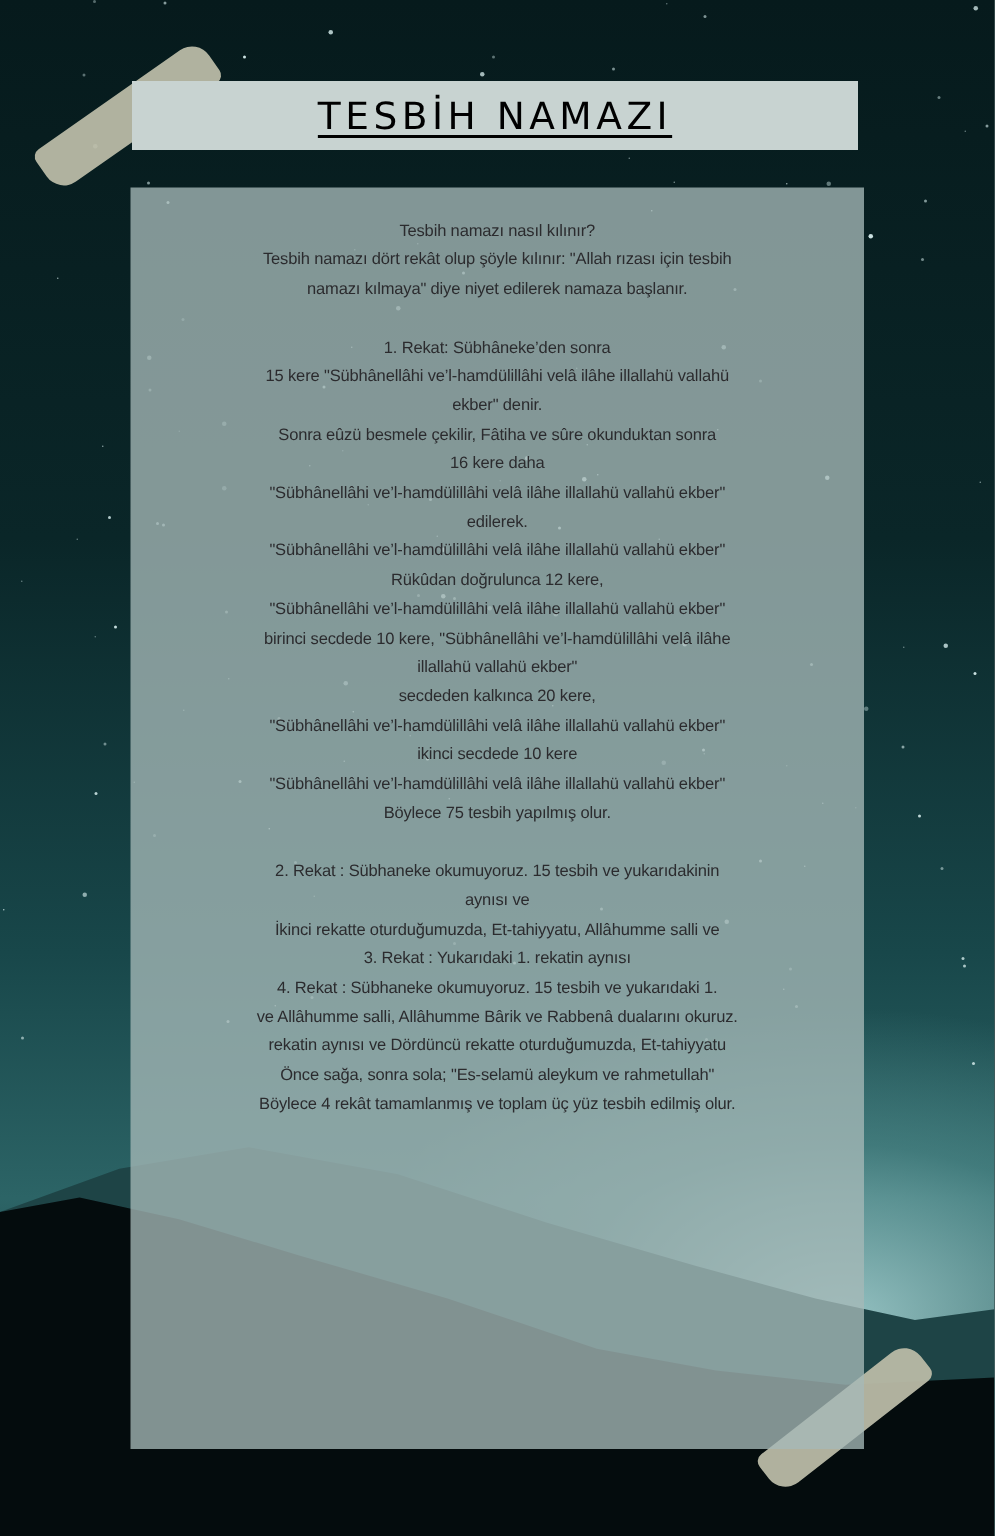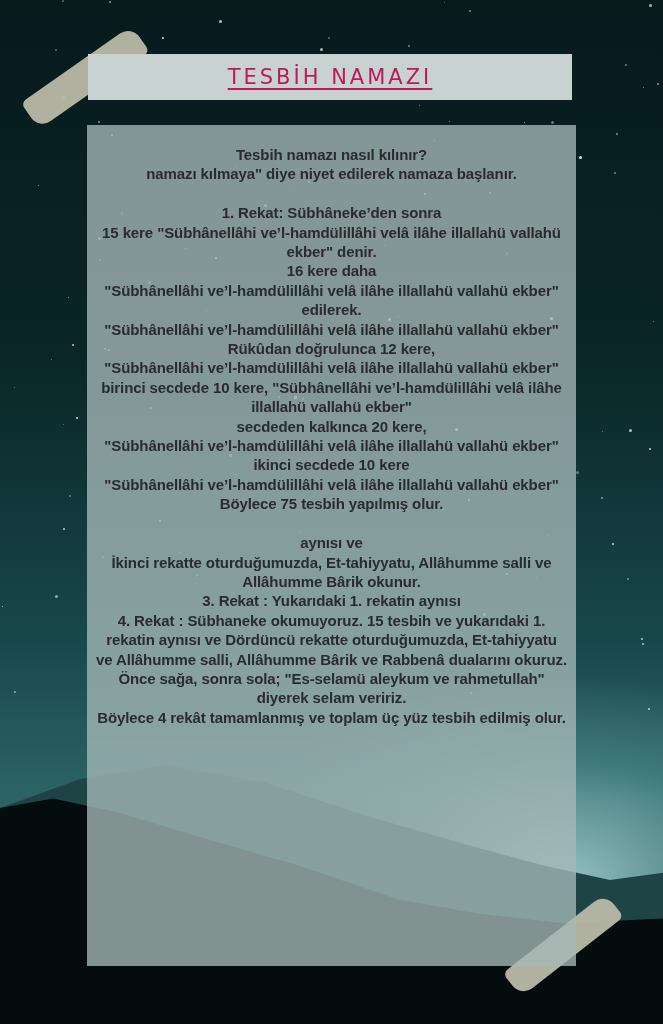--- a/index.html
+++ b/index.html
@@ -30,33 +30,33 @@
     position: absolute; background: #b9bba6; border-radius: 6px 14px 6px 14px;
     opacity: .95;
   }
   .brush-top { left: 30px; top: 40px; width: 135px; height: 32px; transform: rotate(-35deg); transform-origin: left center; top: 100px; }
   .brush-bottom { left: 512px; top: 970px; width: 130px; height: 30px; transform: rotate(-38deg); transform-origin: left center; }
   .title-bar {
     position: absolute; left: 88px; top: 54px; width: 484px; height: 46px;
     background: #c8d3d1; display: flex; align-items: center; justify-content: center;
   }
   .title {
-    font-family: "DejaVu Sans", sans-serif; font-size: 21px; letter-spacing: 3px;
-    color: #be185d; text-decoration: underline; text-decoration-thickness: 2px;
+    font-family: "DejaVu Sans", sans-serif; font-size: 25px; letter-spacing: 3px;
+    color: #000000; text-decoration: underline; text-decoration-thickness: 2px;
     text-underline-offset: 4px; font-weight: normal;
   }
   .panel {
     position: absolute; left: 87px; top: 125px; width: 489px; height: 841px;
     background: rgba(165,185,183,0.78);
     box-sizing: border-box; padding: 20px 8px 0 8px;
     text-align: center;
   }
   .line {
-    font-family: "Liberation Sans", sans-serif; font-weight: bold;
-    font-size: 15px; line-height: 19.4px; color: #2b2b2e;
+    font-family: "Liberation Sans", sans-serif; font-weight: normal;
+    font-size: 11px; line-height: 19.4px; color: #2b2b2e;
     white-space: nowrap; letter-spacing: -0.1px;
   }
   .spacer { height: 19.4px; }
 </style>
 </head>
 <body>
 
 <div class="sky"></div>
 <div class="stars" id="stars">
     <div class="star" style="left: 325px; top: 404px; height: 3px; width: 3px; opacity: 0.55;"></div>
@@ -206,47 +206,48 @@
 <div class="brush brush-top"></div>
 <div class="brush brush-bottom"></div>
 
 <div class="title-bar">
   <h1 class="title" style="margin:0">TESBİH NAMAZI</h1>
 </div>
 
 <div class="panel">
   <div>
     <div class="line">Tesbih namazı nasıl kılınır?</div>
+    <div class="line">Tesbih namazı dört rekât olup şöyle kılınır: "Allah rızası için tesbih</div>
     <div class="line">namazı kılmaya" diye niyet edilerek namaza başlanır.</div>
   </div>
   <div class="spacer"></div>
   <div>
     <div class="line">1. Rekat: Sübhâneke’den sonra</div>
     <div class="line">15 kere "Sübhânellâhi ve’l-hamdülillâhi velâ ilâhe illallahü vallahü</div>
     <div class="line">ekber" denir.</div>
+    <div class="line">Sonra eûzü besmele çekilir, Fâtiha ve sûre okunduktan sonra</div>
     <div class="line">16 kere daha</div>
     <div class="line">"Sübhânellâhi ve’l-hamdülillâhi velâ ilâhe illallahü vallahü ekber"</div>
     <div class="line">edilerek.</div>
     <div class="line">"Sübhânellâhi ve’l-hamdülillâhi velâ ilâhe illallahü vallahü ekber"</div>
     <div class="line">Rükûdan doğrulunca 12 kere,</div>
     <div class="line">"Sübhânellâhi ve’l-hamdülillâhi velâ ilâhe illallahü vallahü ekber"</div>
     <div class="line">birinci secdede 10 kere, "Sübhânellâhi ve’l-hamdülillâhi velâ ilâhe</div>
     <div class="line">illallahü vallahü ekber"</div>
     <div class="line">secdeden kalkınca 20 kere,</div>
     <div class="line">"Sübhânellâhi ve’l-hamdülillâhi velâ ilâhe illallahü vallahü ekber"</div>
     <div class="line">ikinci secdede 10 kere</div>
     <div class="line">"Sübhânellâhi ve’l-hamdülillâhi velâ ilâhe illallahü vallahü ekber"</div>
     <div class="line">Böylece 75 tesbih yapılmış olur.</div>
   </div>
   <div class="spacer"></div>
   <div>
+    <div class="line">2. Rekat : Sübhaneke okumuyoruz. 15 tesbih ve yukarıdakinin</div>
     <div class="line">aynısı ve</div>
     <div class="line">İkinci rekatte oturduğumuzda, Et-tahiyyatu, Allâhumme salli ve</div>
-    <div class="line">Allâhumme Bârik okunur.</div>
     <div class="line">3. Rekat : Yukarıdaki 1. rekatin aynısı</div>
     <div class="line">4. Rekat : Sübhaneke okumuyoruz. 15 tesbih  ve yukarıdaki 1.</div>
+    <div class="line">ve Allâhumme salli, Allâhumme Bârik ve Rabbenâ dualarını okuruz.</div>
     <div class="line">rekatin aynısı ve Dördüncü rekatte oturduğumuzda, Et-tahiyyatu</div>
-    <div class="line">ve Allâhumme salli, Allâhumme Bârik ve Rabbenâ dualarını okuruz.</div>
     <div class="line">Önce sağa, sonra sola; "Es-selamü aleykum ve rahmetullah"</div>
-    <div class="line">diyerek selam veririz.</div>
     <div class="line">Böylece 4 rekât tamamlanmış ve toplam üç yüz tesbih edilmiş olur.</div>
   </div>
 </div>
 
 </body></html>

